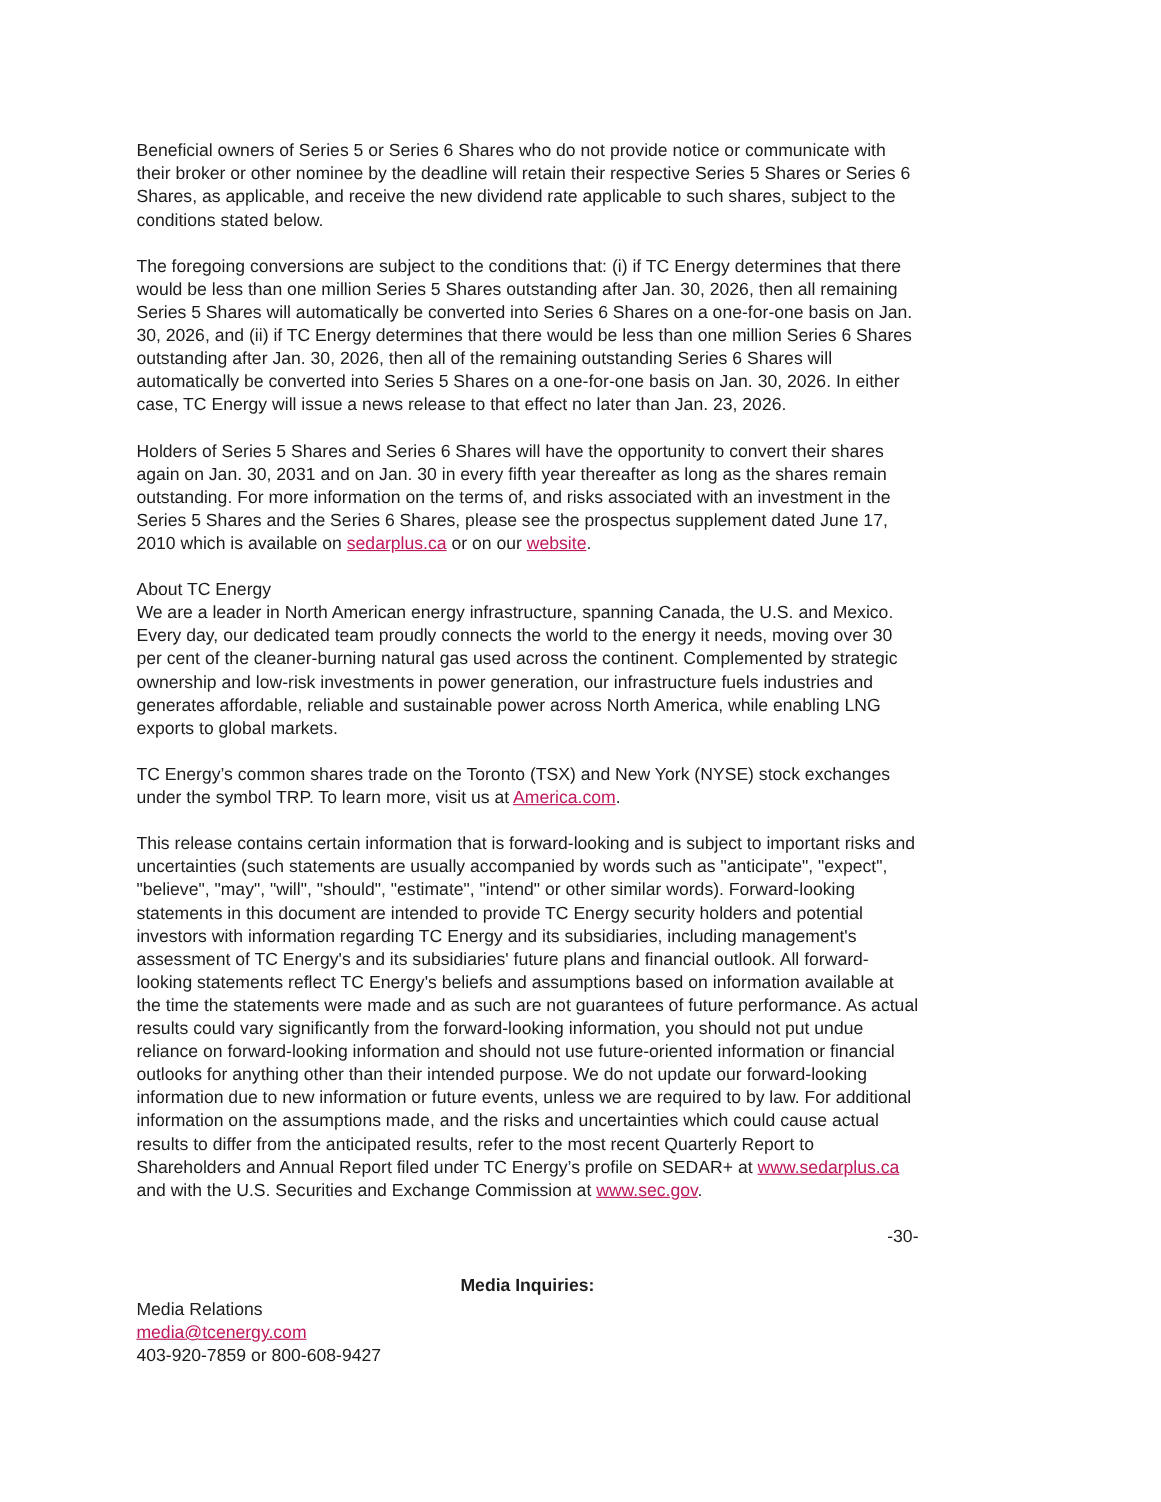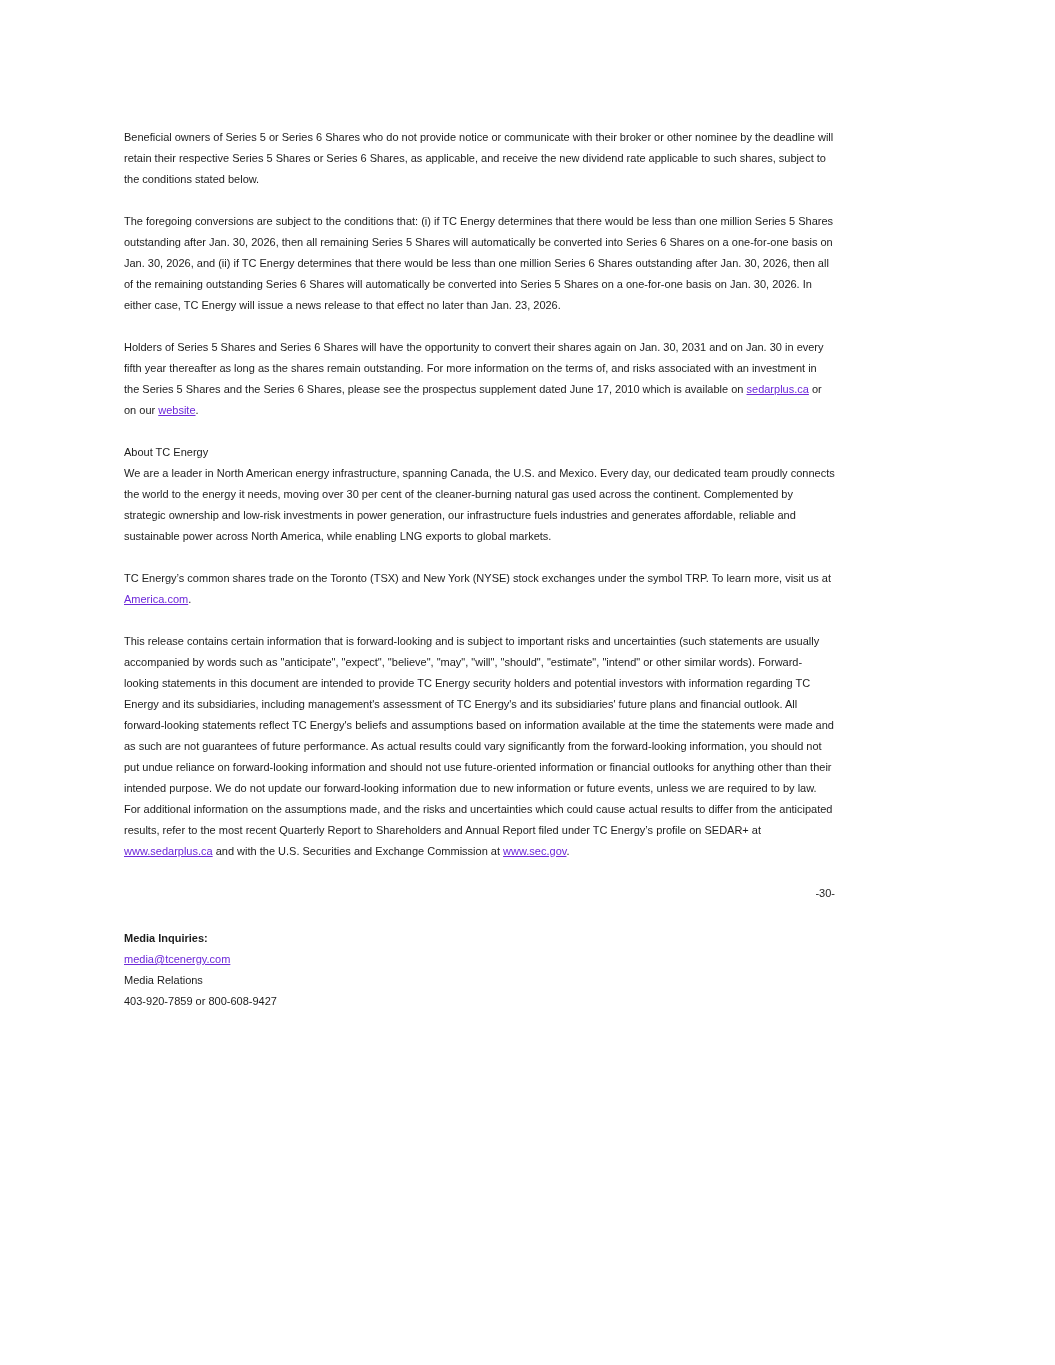--- a/index.html
+++ b/index.html
@@ -8,41 +8,41 @@
     padding: 0;
     background: #ffffff;
   }
   .page {
     position: relative;
     width: 960px;
     min-height: 1365px;
     background: #ffffff;
     padding: 127px 125px 60px 124px;
     font-family: "Liberation Sans", sans-serif;
-    font-size: 11px;
+    font-size: 16px;
     line-height: 21px;
     color: #1c1c1c;
   }
   p { margin: 0 0 21px 0; }
   .heading {
     font-weight: normal;
     margin: 0;
   }
   a.doc-link {
-    color: #6d28d9;
+    color: #be185d;
     text-decoration: underline;
     cursor: pointer;
   }
   .end-mark {
     text-align: right;
     margin: 3px 0 24px 0;
   }
   .media-block { margin-top: 21px; }
   .media-line { line-height: 21px; }
-  .media-heading { font-weight: bold; }
+  .media-heading { font-weight: bold; text-align: center; }
 </style>
 </head>
 <body>
 
 <div class="page">
 
   <p>Beneficial owners of Series 5 or Series 6 Shares who do not provide notice or communicate with their broker or other nominee by the deadline will retain their respective Series 5 Shares or Series 6 Shares, as applicable, and receive the new dividend rate applicable to such shares, subject to the conditions stated below.</p>
 
   <p>The foregoing conversions are subject to the conditions that: (i) if TC Energy determines that there would be less than one million Series 5 Shares outstanding after Jan. 30, 2026, then all remaining Series 5 Shares will automatically be converted into Series 6 Shares on a one-for-one basis on Jan. 30, 2026, and (ii) if TC Energy determines that there would be less than one million Series 6 Shares outstanding after Jan. 30, 2026, then all of the remaining outstanding Series 6 Shares will automatically be converted into Series 5 Shares on a one-for-one basis on Jan. 30, 2026. In either case, TC Energy will issue a news release to that effect no later than Jan. 23, 2026.</p>
 
@@ -55,20 +55,20 @@
 
   <p><span>TC Energy’s common shares trade on the Toronto (TSX) and New York (NYSE) stock exchanges under the symbol TRP. To learn more, visit us at </span><a href="#" class="doc-link">America.com</a><span>.</span></p>
 
 
   <p><span>This release contains certain information that is forward-looking and is subject to important risks and uncertainties (such statements are usually accompanied by words such as "anticipate", "expect", "believe", "may", "will", "should", "estimate", "intend" or other similar words). Forward-looking statements in this document are intended to provide TC Energy security holders and potential investors with information regarding TC Energy and its subsidiaries, including management's assessment of TC Energy's and its subsidiaries' future plans and financial outlook. All forward-looking statements reflect TC Energy's beliefs and assumptions based on information available at the time the statements were made and as such are not guarantees of future performance. As actual results could vary significantly from the forward-looking information, you should not put undue reliance on forward-looking information and should not use future-oriented information or financial outlooks for anything other than their intended purpose. We do not update our forward-looking information due to new information or future events, unless we are required to by law. For additional information on the assumptions made, and the risks and uncertainties which could cause actual results to differ from the anticipated results, refer to the most recent Quarterly Report to Shareholders and Annual Report filed under TC Energy’s profile on SEDAR+ at </span><a href="#" class="doc-link">www.sedarplus.ca</a><span> and with the U.S. Securities and Exchange Commission at </span><a href="#" class="doc-link">www.sec.gov</a><span>.</span></p>
 
   <p class="end-mark">-30-</p>
 
   <div class="media-block">
     <div class="media-line media-heading">Media Inquiries:</div>
+    <div class="media-line">Media Relations</div>
     <div class="media-line">
       <a href="#" class="doc-link">media@tcenergy.com</a>
     </div>
-    <div class="media-line">Media Relations</div>
     <div class="media-line">403-920-7859 or 800-608-9427</div>
   </div>
 
 </div>
 
 </body></html>

